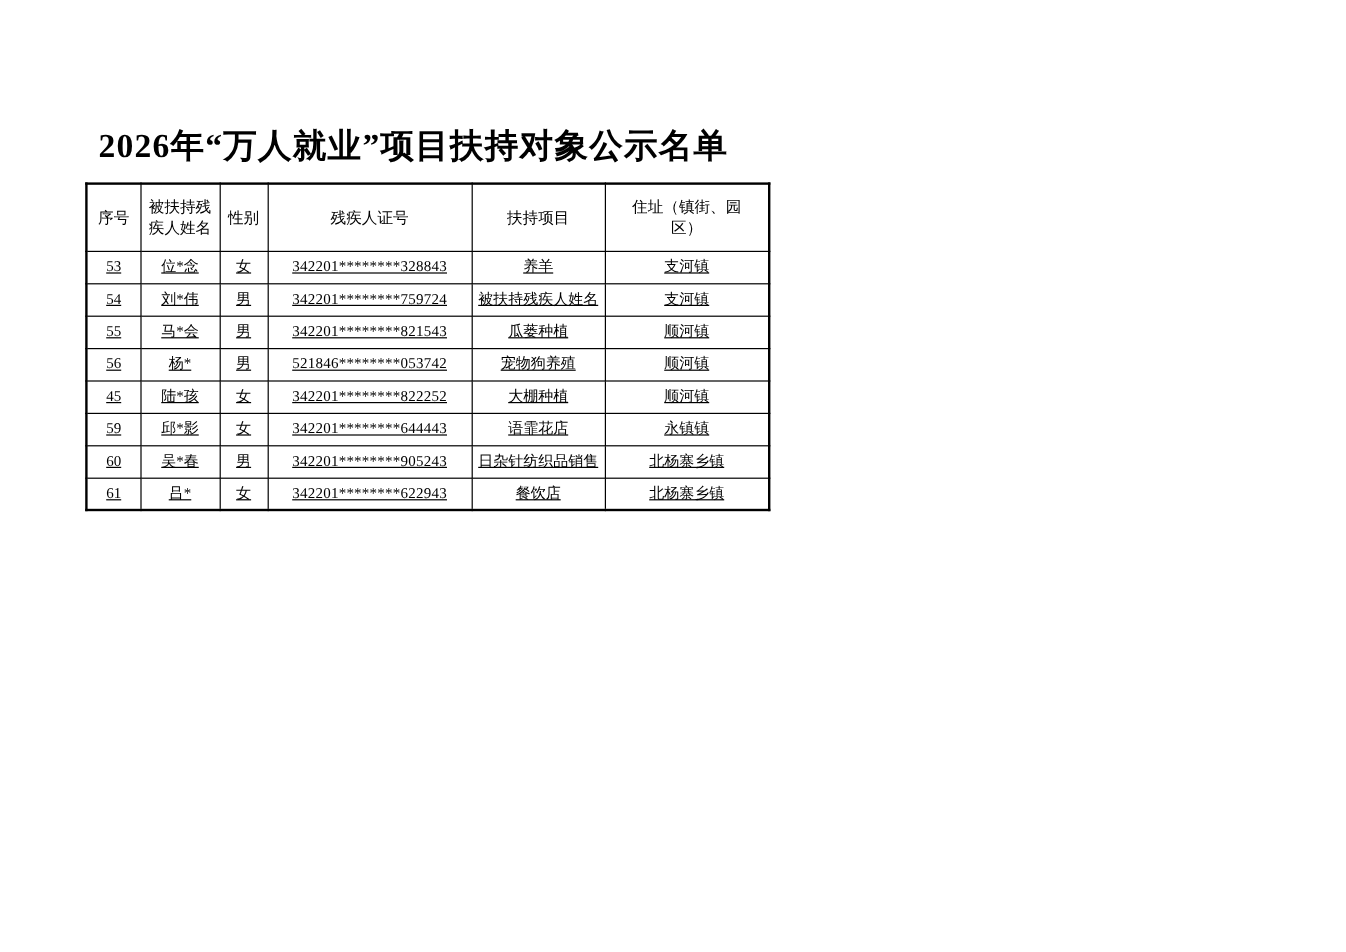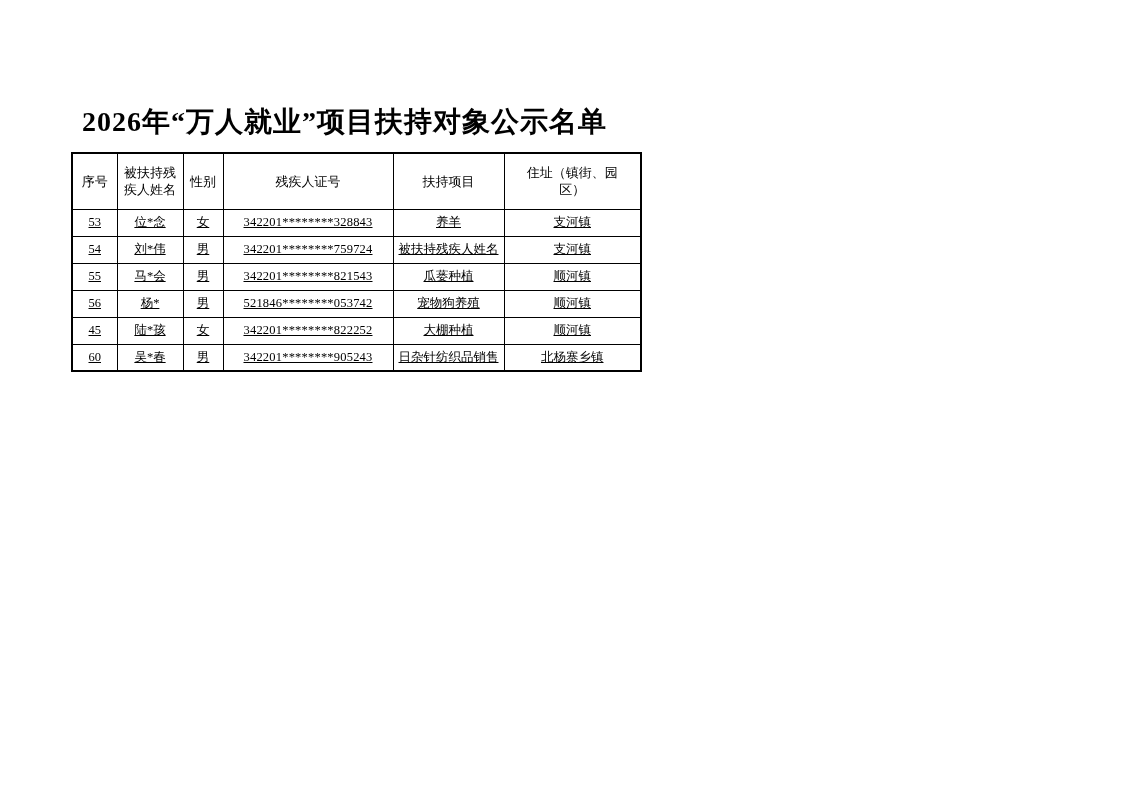--- a/index.html
+++ b/index.html
@@ -130,21 +130,37 @@
       </tr>
       <tr>
         <td>45</td>
         <td>陆*孩</td>
         <td>女</td>
         <td class="id-cell">342201********822252</td>
         <td>大棚种植</td>
         <td>顺河镇</td>
       </tr>
       <tr>
+        <td>59</td>
+        <td>邱*影</td>
+        <td>女</td>
+        <td class="id-cell">342201********644443</td>
+        <td>语霏花店</td>
+        <td>永镇镇</td>
+      </tr>
+      <tr>
         <td>60</td>
         <td>吴*春</td>
         <td>男</td>
         <td class="id-cell">342201********905243</td>
         <td>日杂针纺织品销售</td>
         <td>北杨寨乡镇</td>
       </tr>
+      <tr>
+        <td>61</td>
+        <td>吕*</td>
+        <td>女</td>
+        <td class="id-cell">342201********622943</td>
+        <td>餐饮店</td>
+        <td>北杨寨乡镇</td>
+      </tr>
     </tbody>
 </table>
 
 </body></html>

